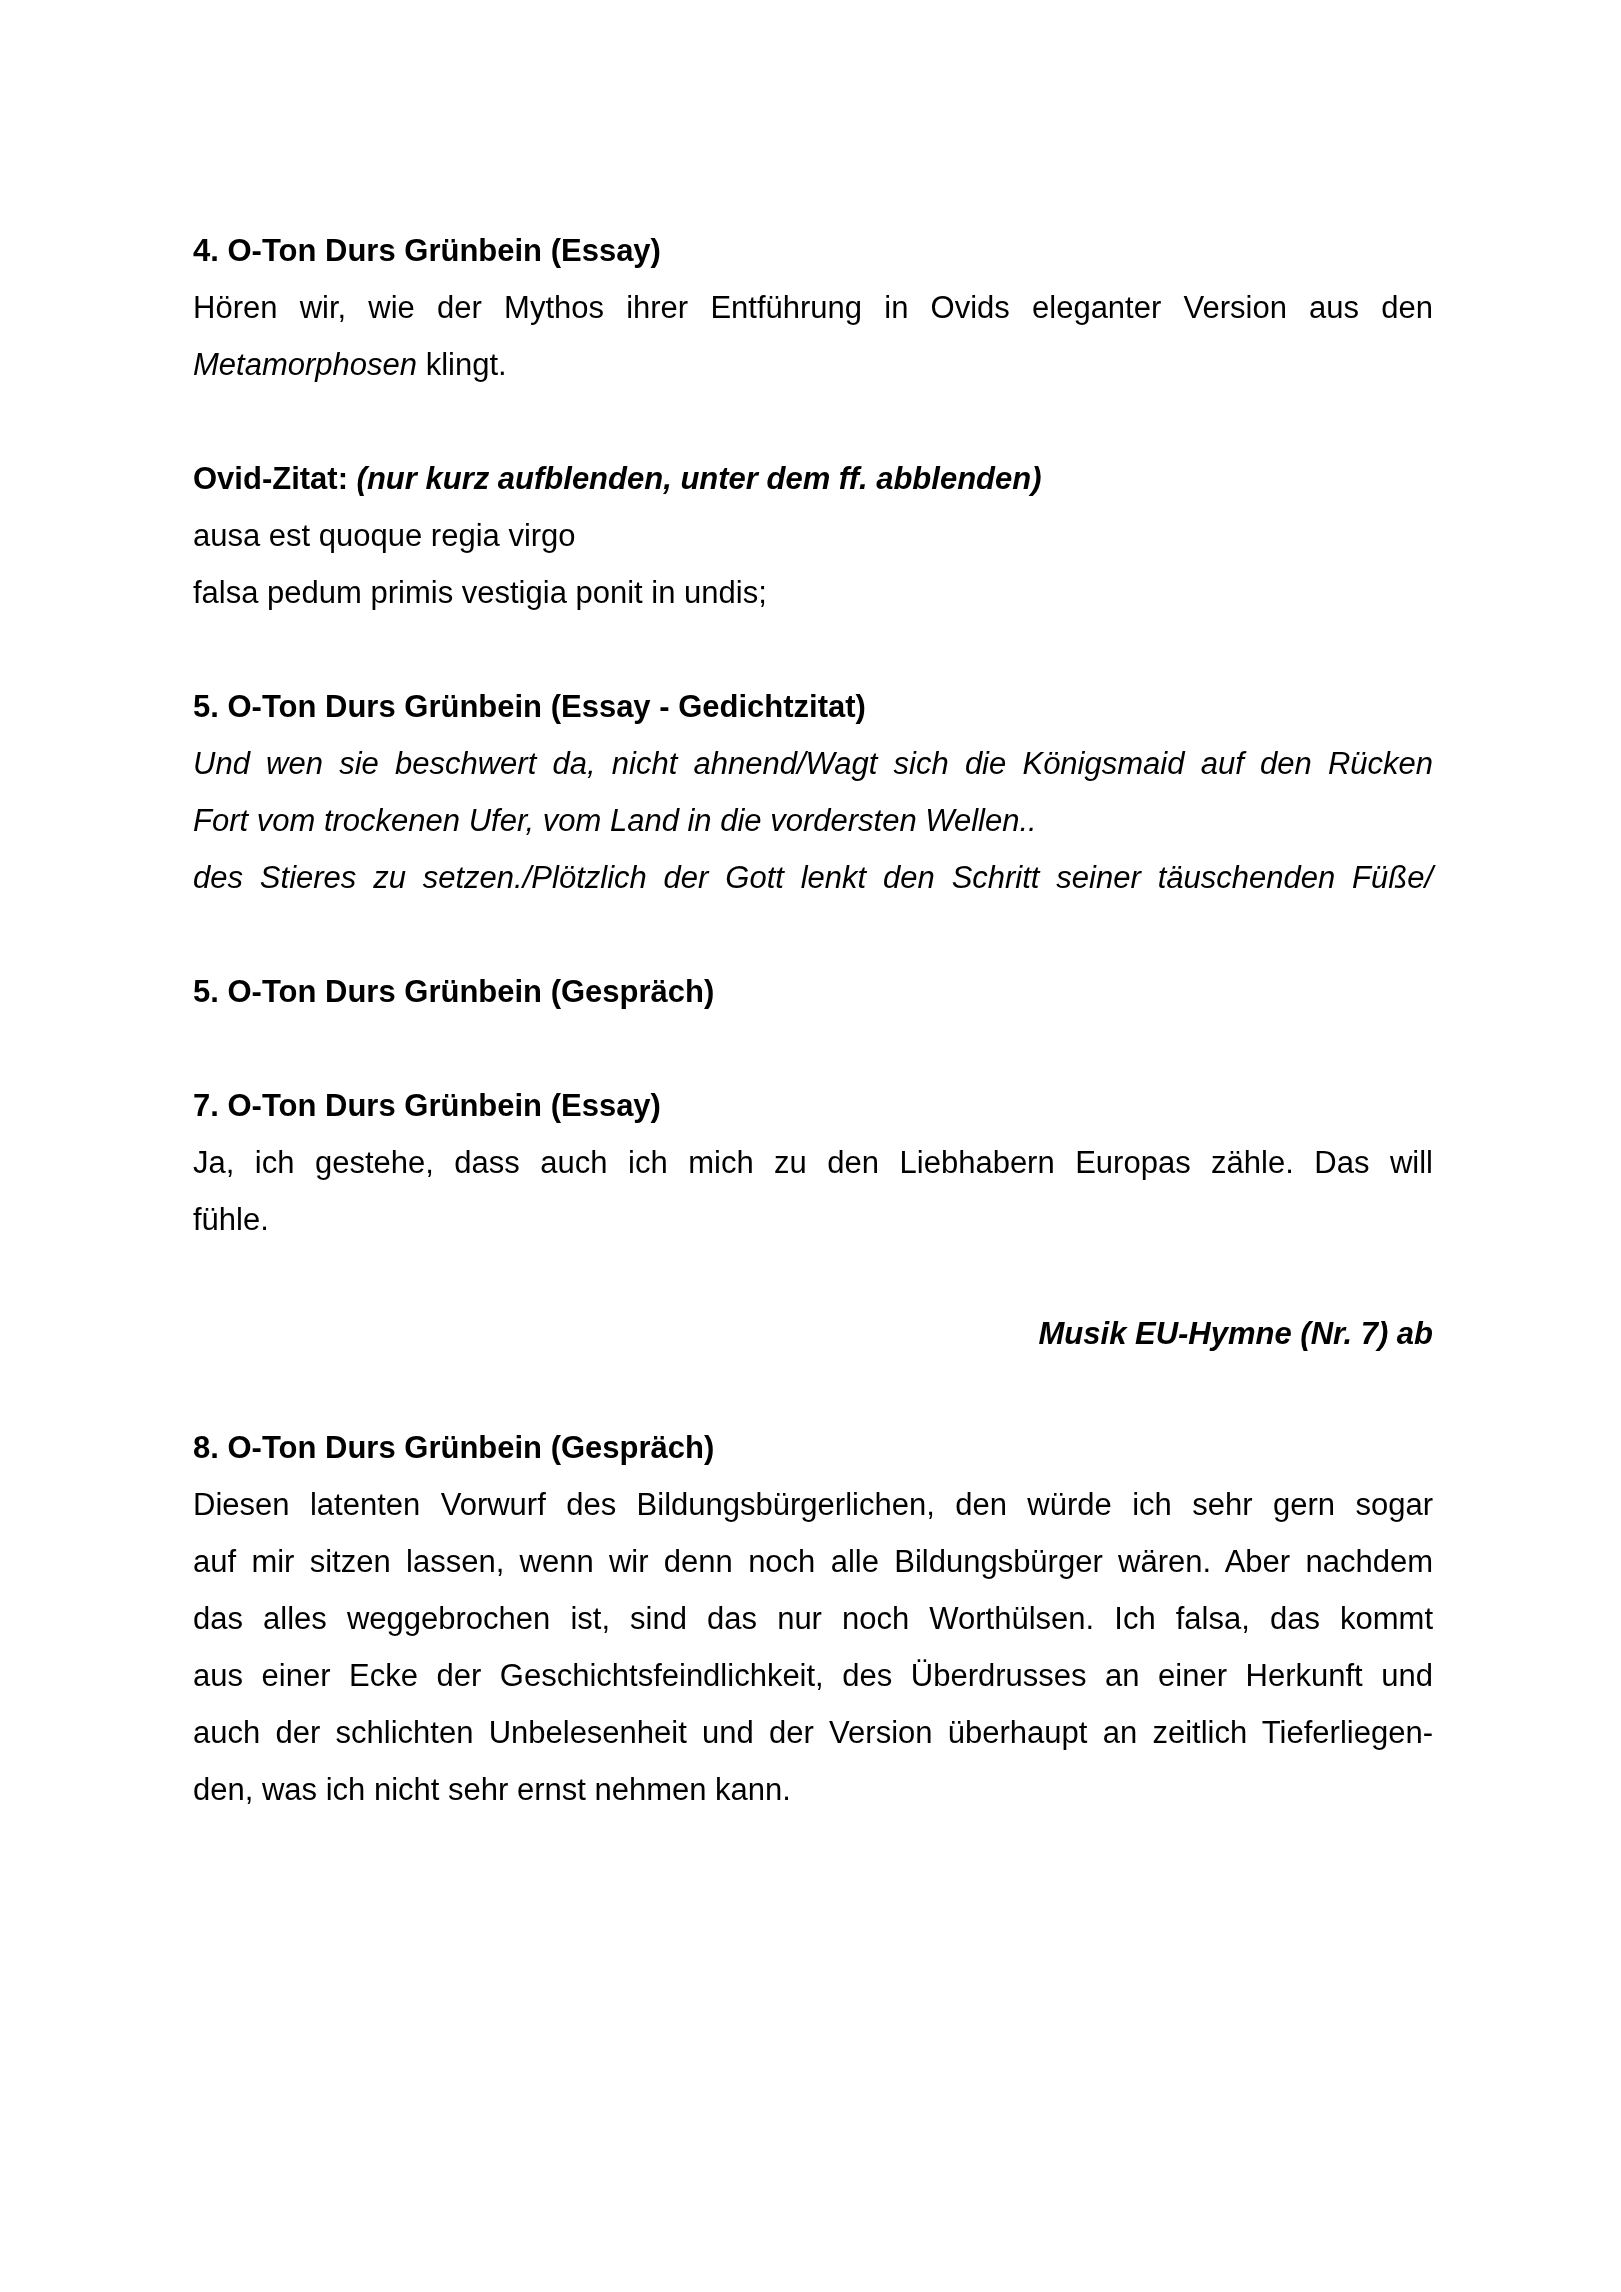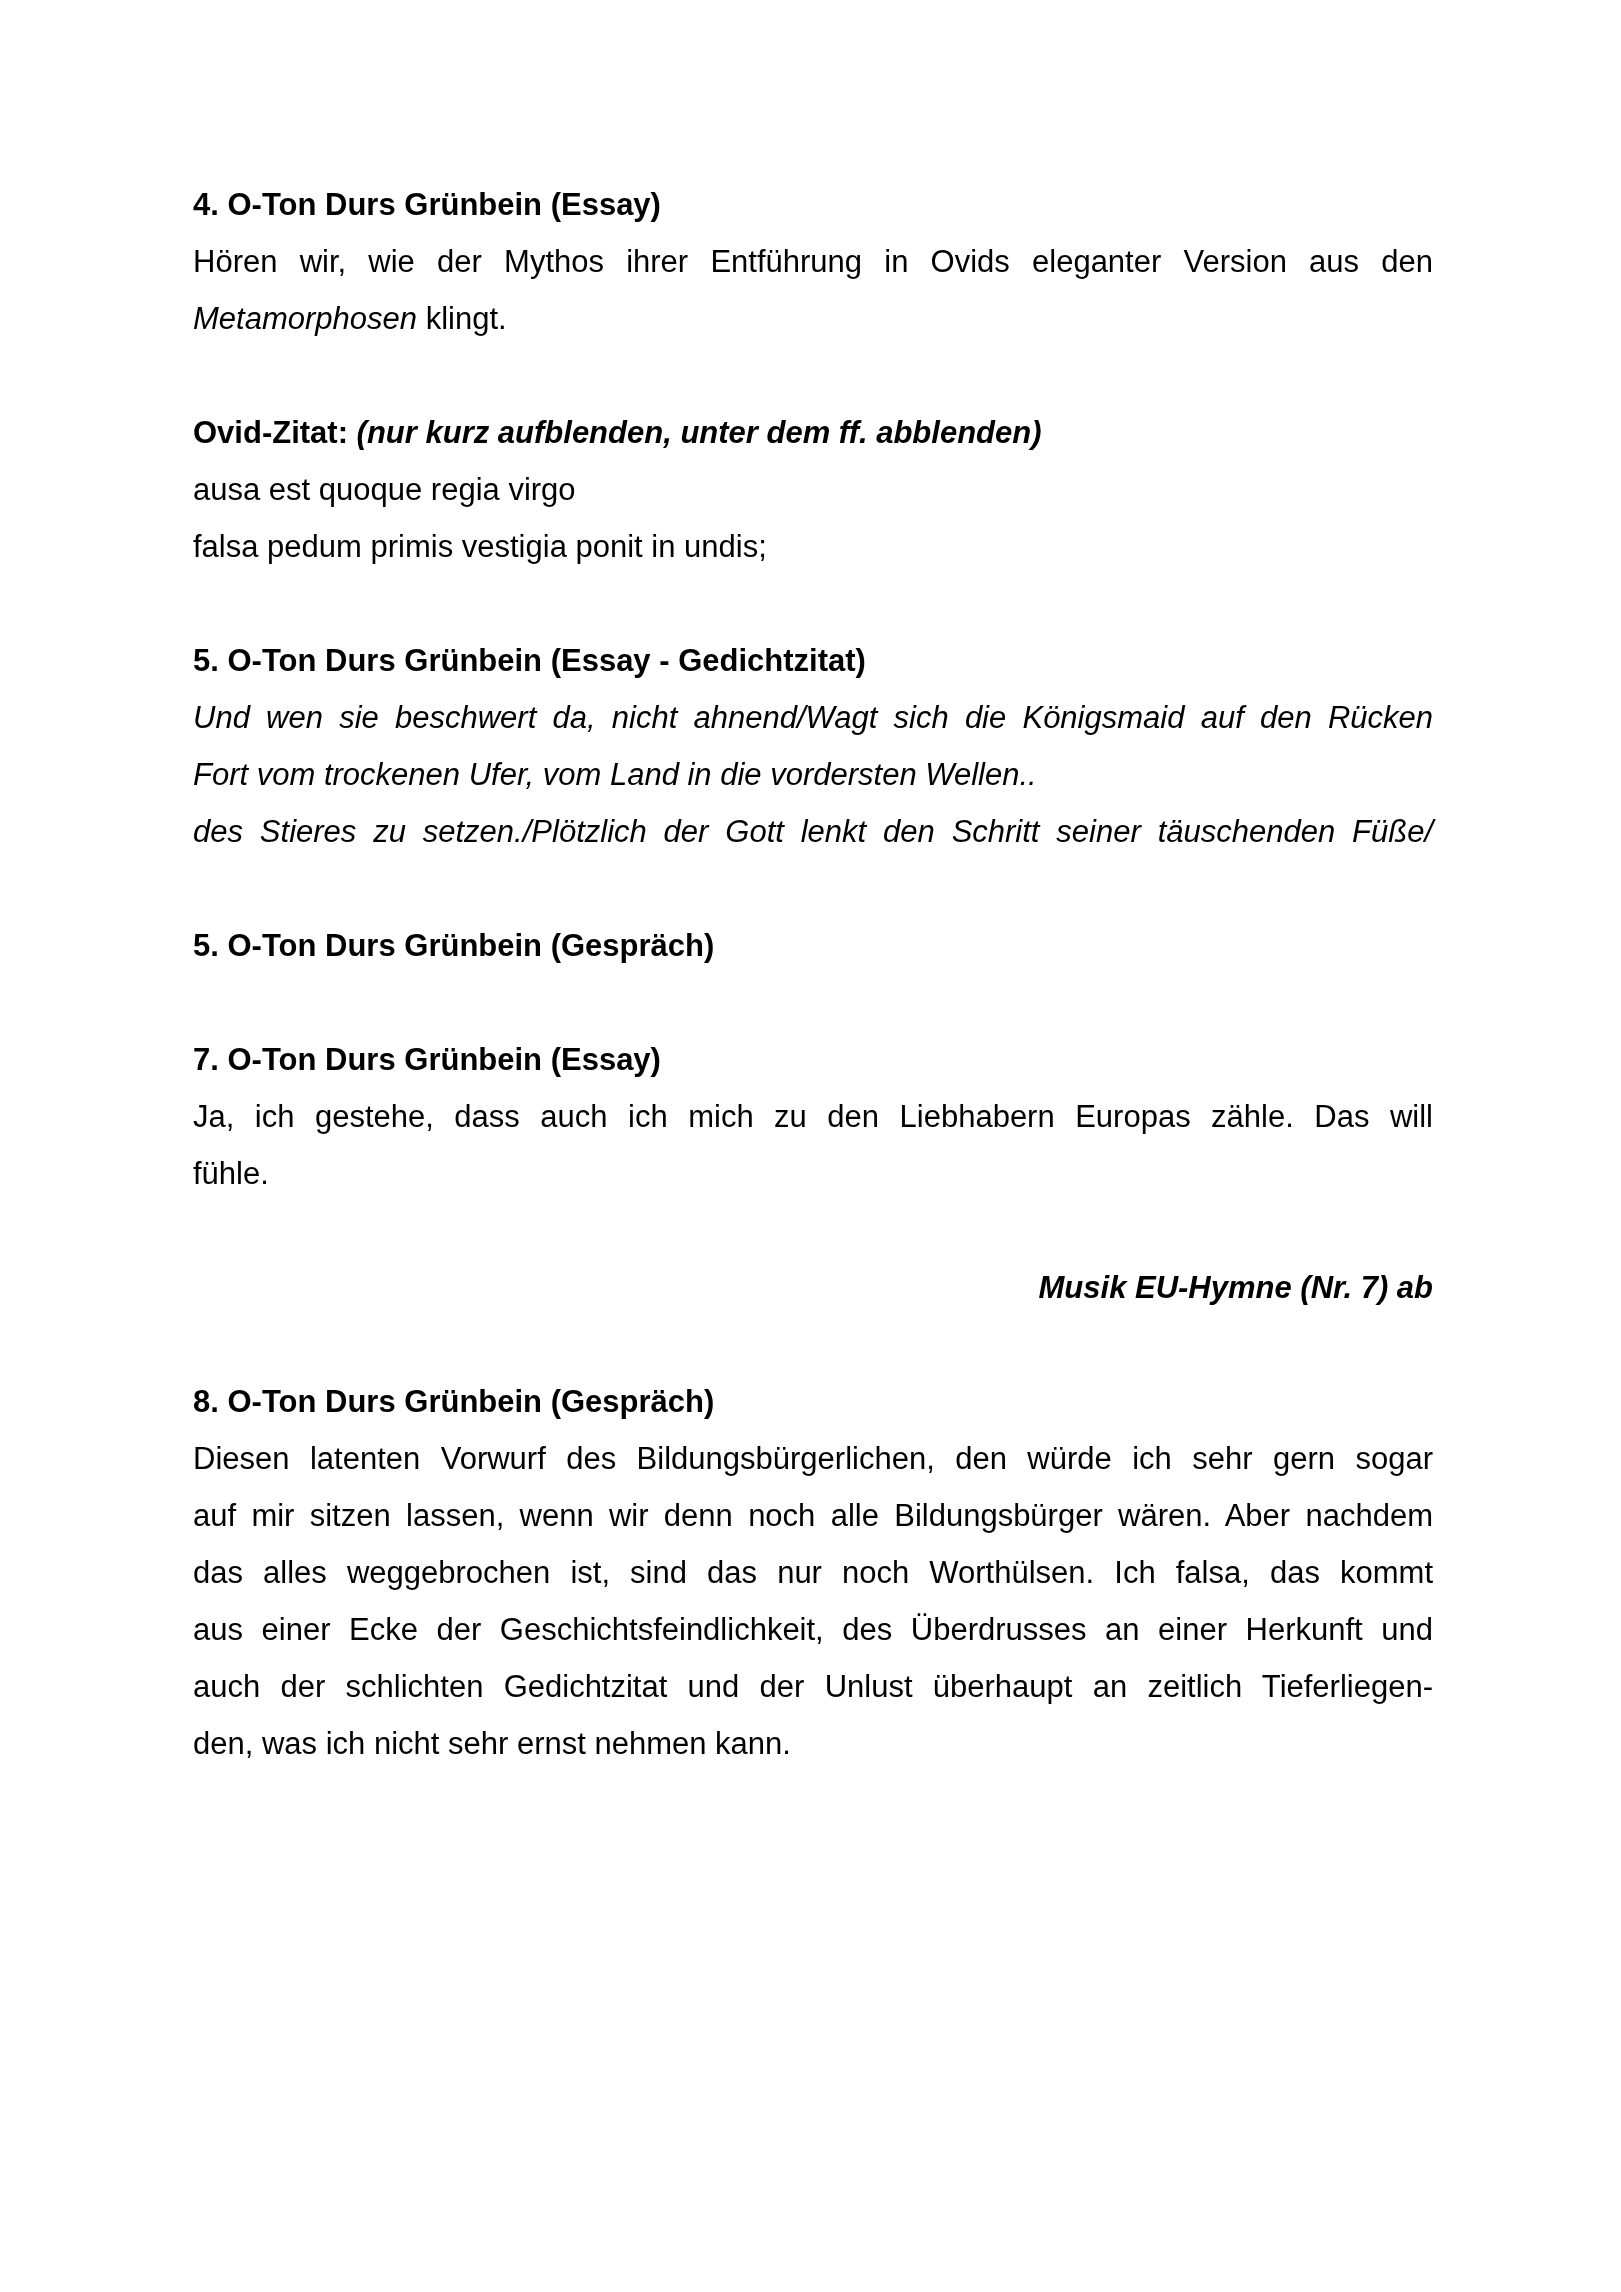--- a/index.html
+++ b/index.html
@@ -9,20 +9,21 @@
     height: 2293px;
     background: #ffffff;
     color: #000000;
     font-family: "Liberation Sans", "DejaVu Sans", sans-serif;
   }
   main.page {
     width: 1621px;
     height: 1969px;
     padding: 176px 188px 5px 193px;
     overflow: hidden;
+    margin-top: 46px;
   }
   .sec { margin: 0 0 57px 0; }
   .line {
     margin: 0;
     padding: 0;
     font-size: 31px;
     line-height: 57px;
     font-weight: normal;
     white-space: pre-wrap;
   }
@@ -69,18 +70,18 @@
   <section class="sec">
     <h2 class="line bi"><span>Musik EU-Hymne (Nr. 7) ab</span></h2>
   </section>
 
   <section class="sec">
     <h2 class="line b"><span>8. O-Ton Durs Grünbein (Gespräch)</span></h2>
     <p class="line j"><span>Diesen latenten Vorwurf des Bildungsbürgerlichen, den würde ich sehr gern sogar</span></p>
     <p class="line j"><span>auf mir sitzen lassen, wenn wir denn noch alle Bildungsbürger wären. Aber nachdem</span></p>
     <p class="line j"><span>das alles weggebrochen ist, sind das nur noch Worthülsen. Ich falsa, das kommt</span></p>
     <p class="line j"><span>aus einer Ecke der Geschichtsfeindlichkeit, des Überdrusses an einer Herkunft und</span></p>
-    <p class="line j"><span>auch der schlichten Gedichtzitat und der Unlust überhaupt an zeitlich Tieferliegen-</span></p>
+    <p class="line j"><span>auch der schlichten Unbelesenheit und der Version überhaupt an zeitlich Tieferliegen-</span></p>
     <p class="line"><span>den, was ich nicht sehr ernst nehmen kann.</span></p>
   </section>
 
 </main>
 
 
 </body></html>

